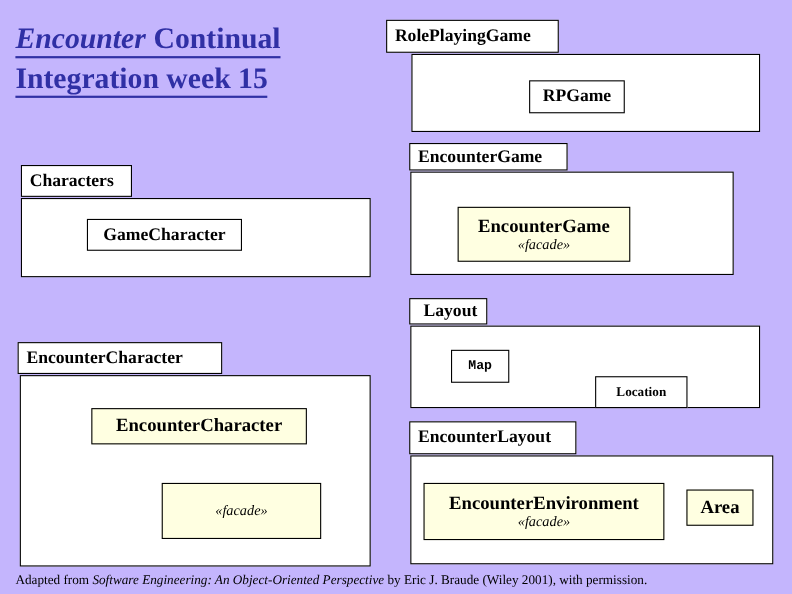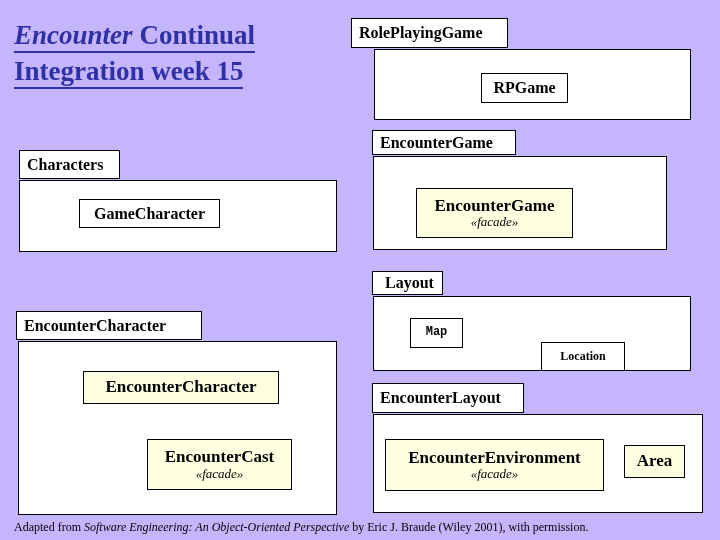--- a/index.html
+++ b/index.html
@@ -141,21 +141,20 @@
   </div>
 
   <div class="tab" style="left:16px; top:311px; width:186px; height:29px;">
     <span>EncounterCharacter</span>
   </div>
   <div class="pbody" style="left:18px; top:341px; width:319px; height:174px;">
     <div class="cbox cream" style="left:64px; top:29px; width:196px; height:33px;">
       <span class="cname">EncounterCharacter</span>
     </div>
     <div class="cbox cream" style="left:128px; top:97px; width:145px; height:51px;">
-      <span class="cname">EncounterCast</span>
       <span class="stereo">«facade»</span>
     </div>
   </div>
 
   <div class="tab" style="left:372px; top:383px; width:152px; height:30px;">
     <span>EncounterLayout</span>
   </div>
   <div class="pbody" style="left:373px; top:414px; width:330px; height:99px;">
     <div class="cbox cream" style="left:11px; top:24px; width:219px; height:52px;">
       <span class="cname">EncounterEnvironment</span>

